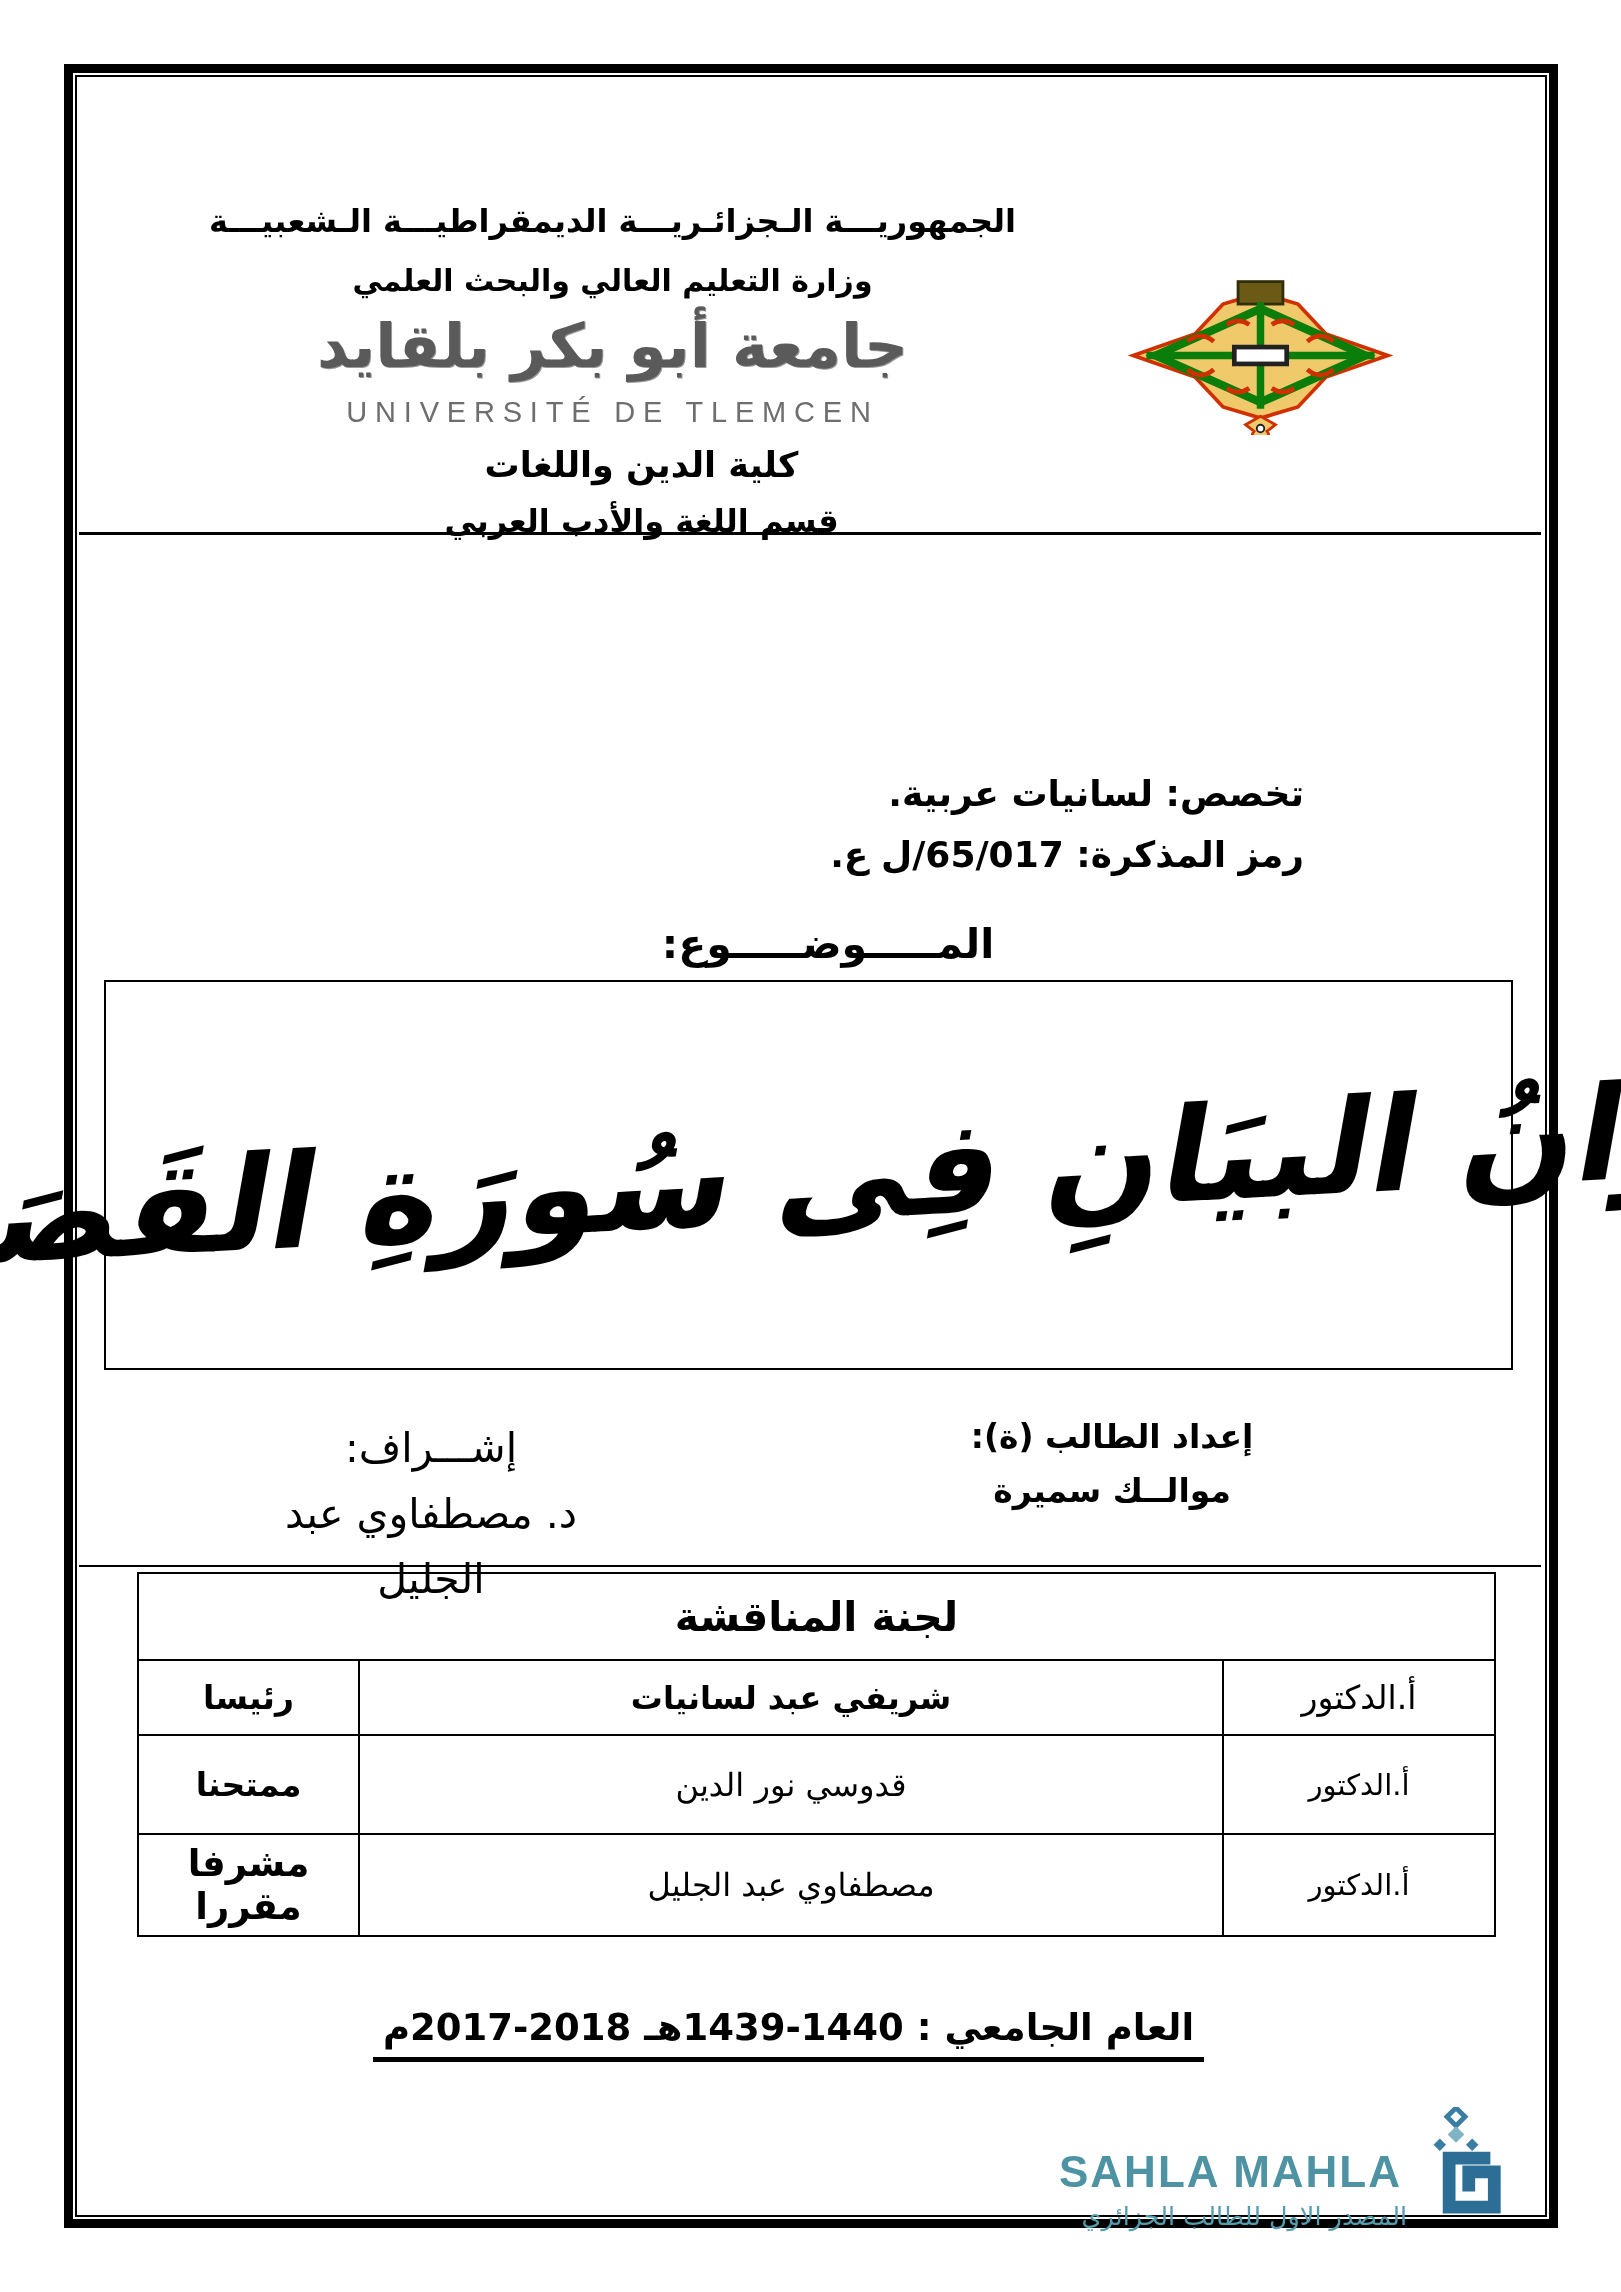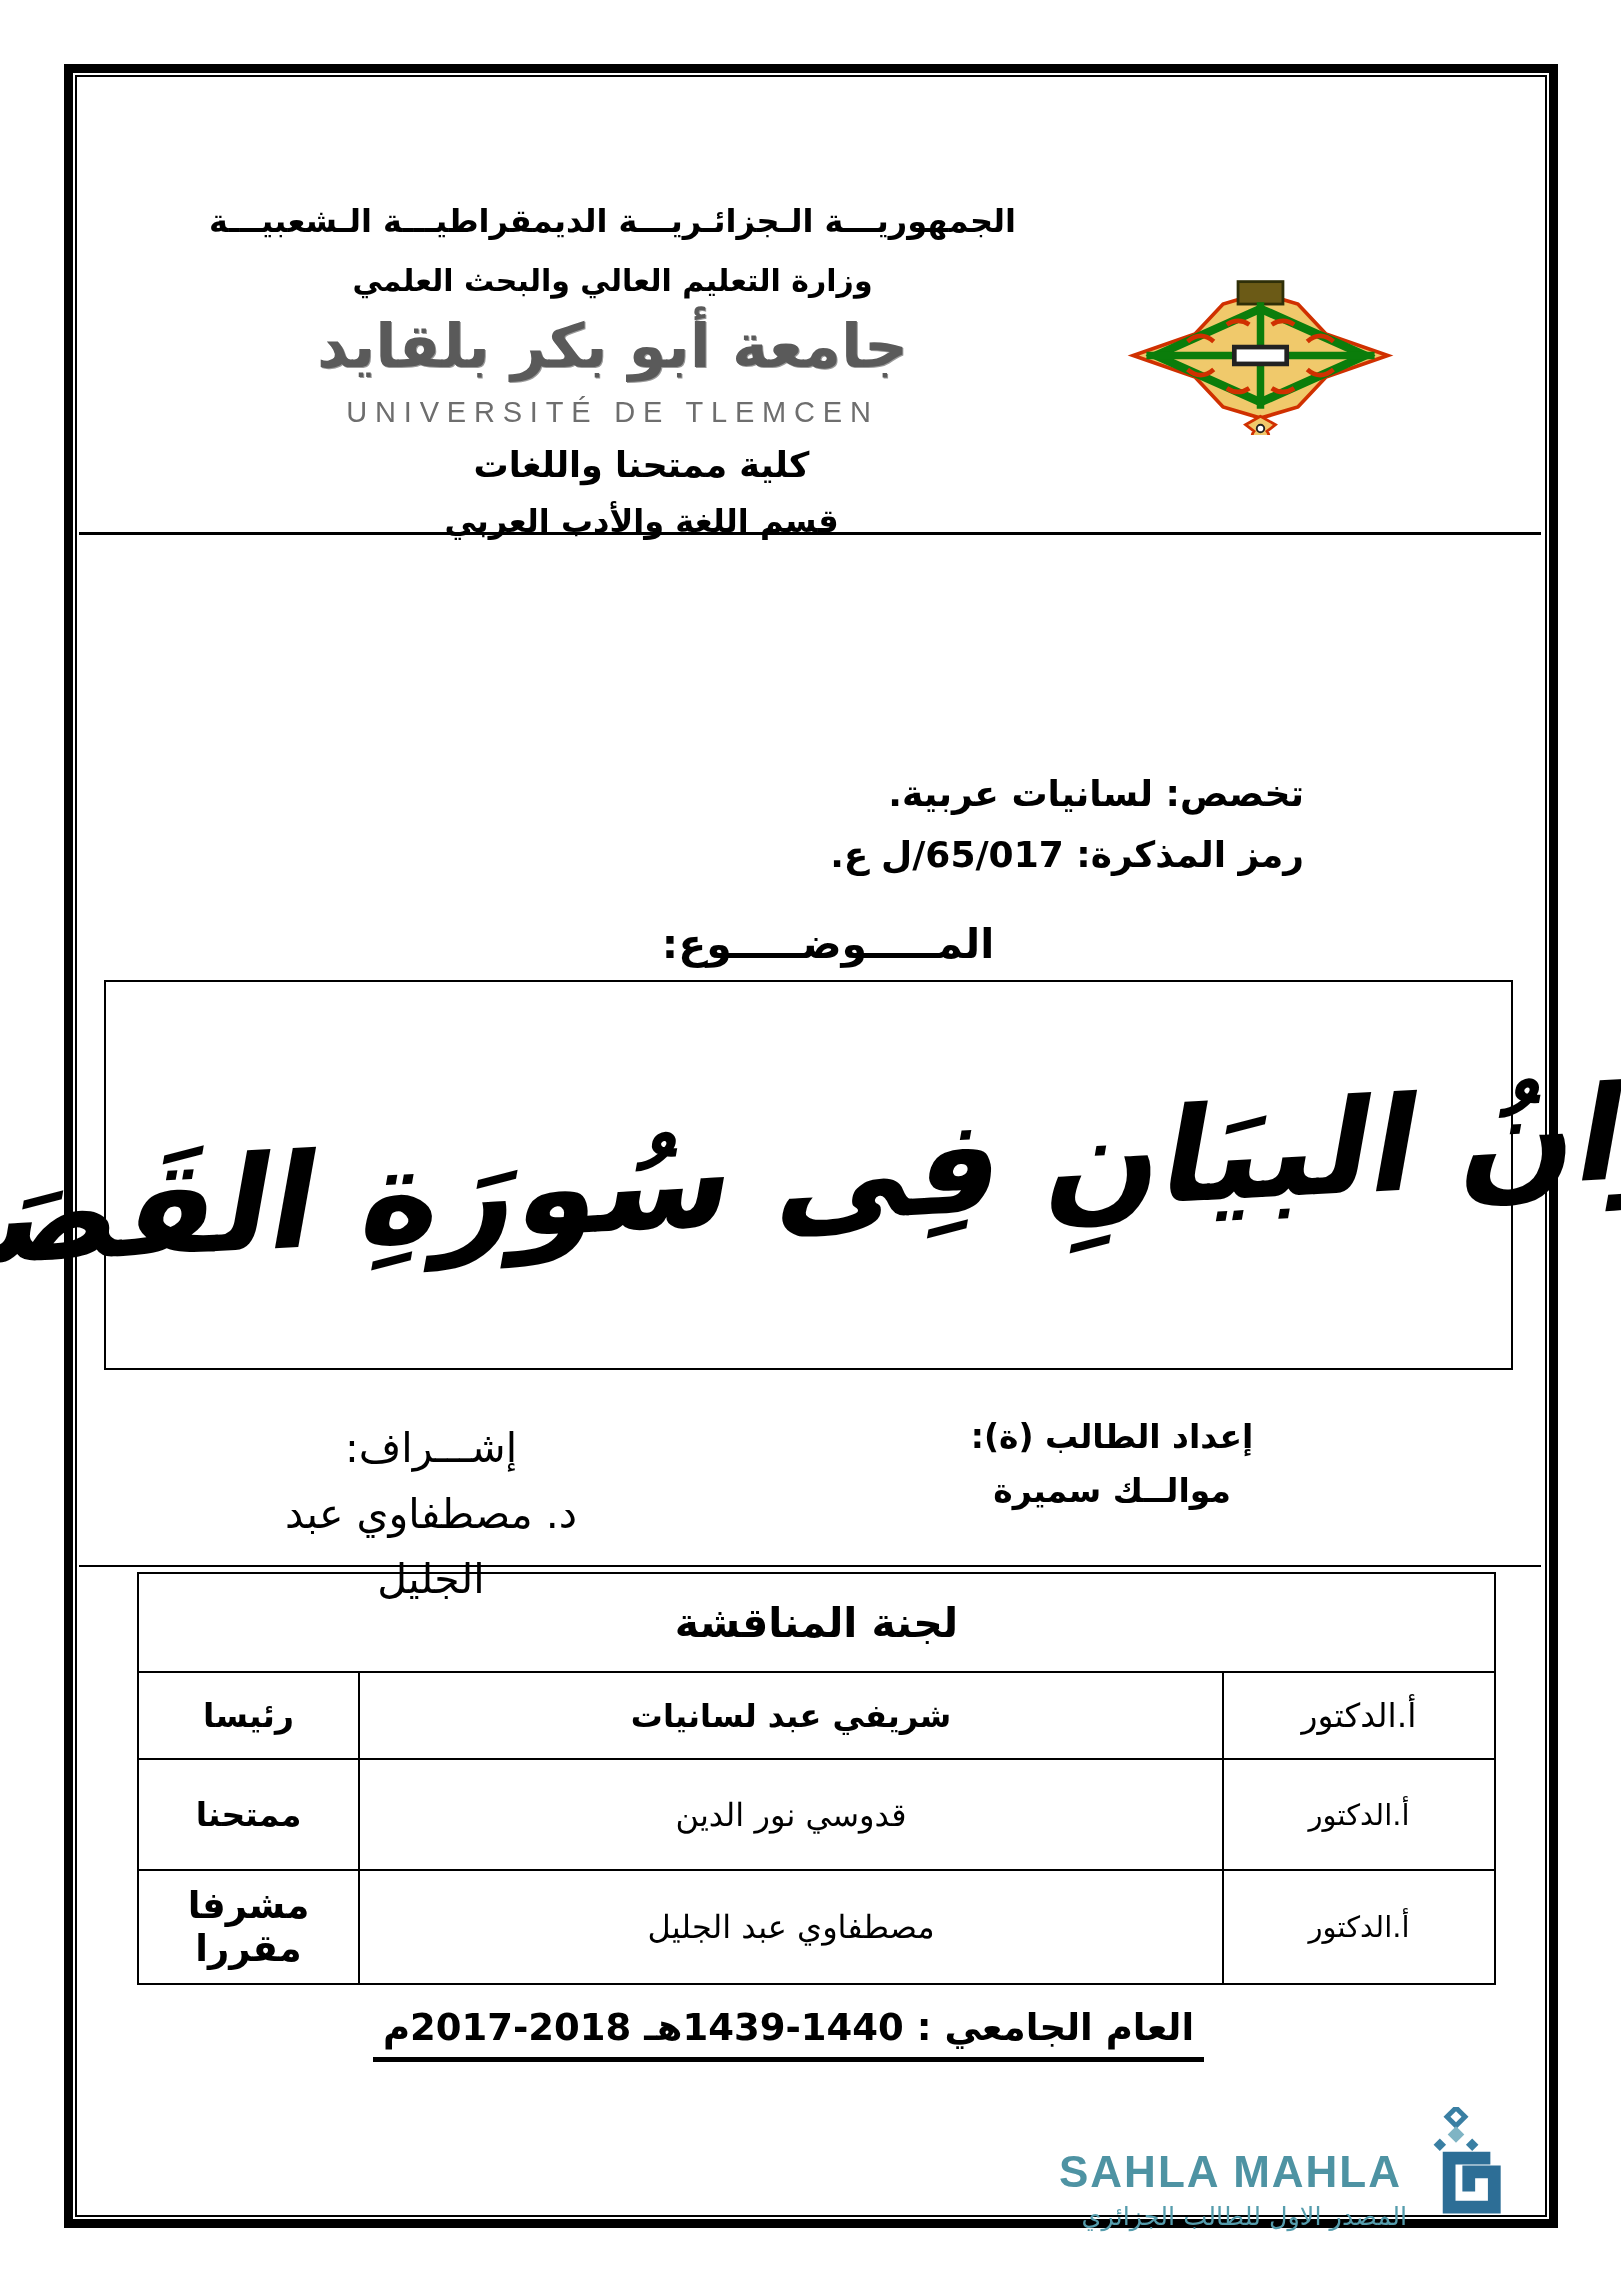--- a/index.html
+++ b/index.html
@@ -29,21 +29,21 @@
   .subject{top:902px;left:83px;width:1490px;font-size:41px;font-weight:bold;}
   .titlebox{position:absolute;left:104px;top:980px;width:1409px;height:390px;
     border:2.9px solid #000;box-sizing:border-box;display:flex;align-items:center;justify-content:center;}
   .callig{direction:rtl;font-size:132px;font-weight:bold;white-space:nowrap;
     transform:skewX(-13deg) rotate(-3deg);}
   .student-block{top:1392px;left:965px;width:294px;text-align:center;font-size:33px;font-weight:bold;line-height:1.65;}
   .sup-block{top:1398px;left:245px;width:372px;text-align:center;font-size:41px;font-weight:normal;line-height:1.6;}
   .table-topline{top:1565px;left:79px;width:1462px;height:2px;}
   table.committee{position:absolute;left:137px;top:1572px;width:1356px;direction:rtl;
     border-collapse:collapse;table-layout:fixed;}
-  table.committee td{border:2px solid #000;text-align:center;vertical-align:middle;padding:13px;}
+  table.committee td{border:2px solid #000;text-align:center;vertical-align:middle;padding:7px;}
   td.c-head{height:71px;font-size:41px;font-weight:bold;}
   col.deg{width:272px;} col.nam{width:864px;} col.rol{width:221px;}
   tr.r0 td{height:59px;} tr.r1 td,tr.r2 td{height:83px;}
   .cell-deg{font-size:29px;font-weight:normal;}
   tr.r0 .cell-deg{font-size:33px;}
   .cell-name{font-size:32px;font-family:"DejaVu Serif",serif;}
   tr.r0 .cell-name{font-weight:bold;font-family:"DejaVu Sans",sans-serif;}
   .cell-role{font-size:33px;font-weight:bold;margin-top:32px;}
   tr.r2 .cell-role{font-size:37px;}
   .year{top:1988px;left:83px;width:1411px;}
@@ -74,21 +74,21 @@
     <rect x="116" y="6" width="48" height="24" fill="#6B5A16" stroke="#2f2f08" stroke-width="3"></rect>
     <polygon points="28,85 140,35 252,85 140,135" fill="none" stroke="#0B7D0B" stroke-width="9"></polygon>
     <line x1="18" y1="85" x2="262" y2="85" stroke="#0B7D0B" stroke-width="8"></line>
     <line x1="140" y1="28" x2="140" y2="142" stroke="#0B7D0B" stroke-width="8"></line>
     <path d="M62,70 q14,-12 28,0 M62,100 q14,12 28,0 M190,70 q14,-12 28,0 M190,100 q14,12 28,0 M104,52 q12,-8 24,0 M152,52 q12,-8 24,0 M104,120 q12,8 24,0 M152,120 q12,8 24,0" stroke="#D03000" stroke-width="5" fill="none"></path>
     <rect x="112" y="76" width="56" height="18" fill="#ffffff" stroke="#222222" stroke-width="5"></rect>
     <path d="M140,150 l-16,9 9,7 a9,9 0 1 0 14,0 l9,-7 z" fill="#F0C96B" stroke="#D03000" stroke-width="3"></path>
     <circle cx="140" cy="163" r="4" fill="#ffffff" stroke="#222222" stroke-width="2"></circle>
   </svg>
 
-  <div class="abs center faculty">كلية ممتحنا واللغات</div>
+  <div class="abs center faculty">كلية الدين واللغات</div>
   <div class="abs center dept">قسم اللغة والأدب العربي</div>
   <div class="rule hr1"></div>
 
   <div class="abs specialty">تخصص: لسانيات عربية.</div>
   <div class="abs code">رمز المذكرة: 65/017/ل ع.</div>
   <div class="abs center subject">المـــــوضـــــوع:</div>
 
   <div class="titlebox">
     <div class="callig">ألَوَانُ البيَانِ فِى سُورَةِ القَصَصِ</div>
   </div>

